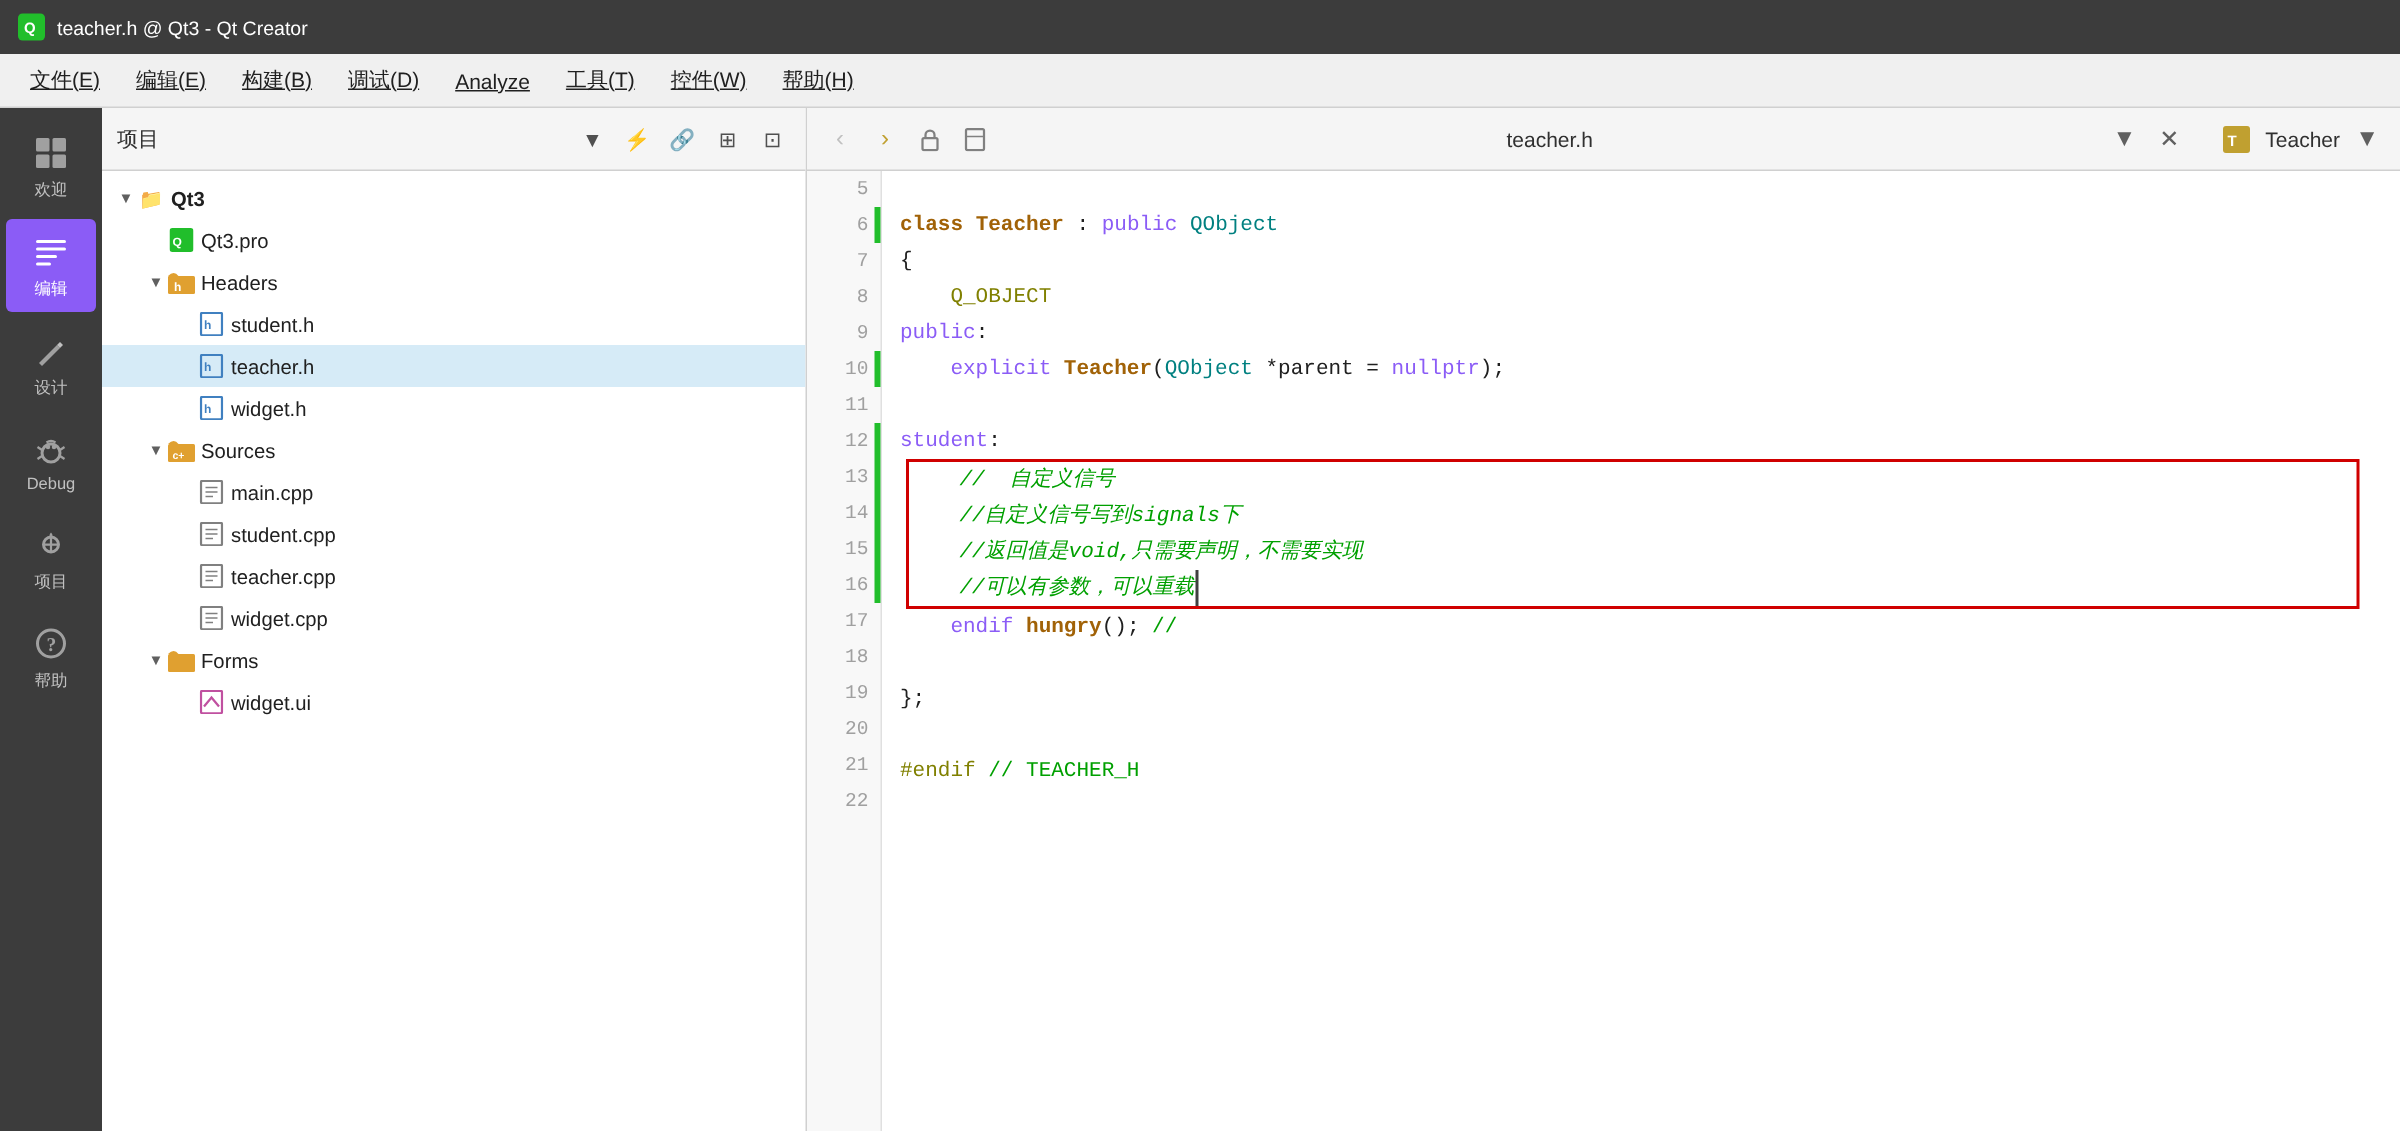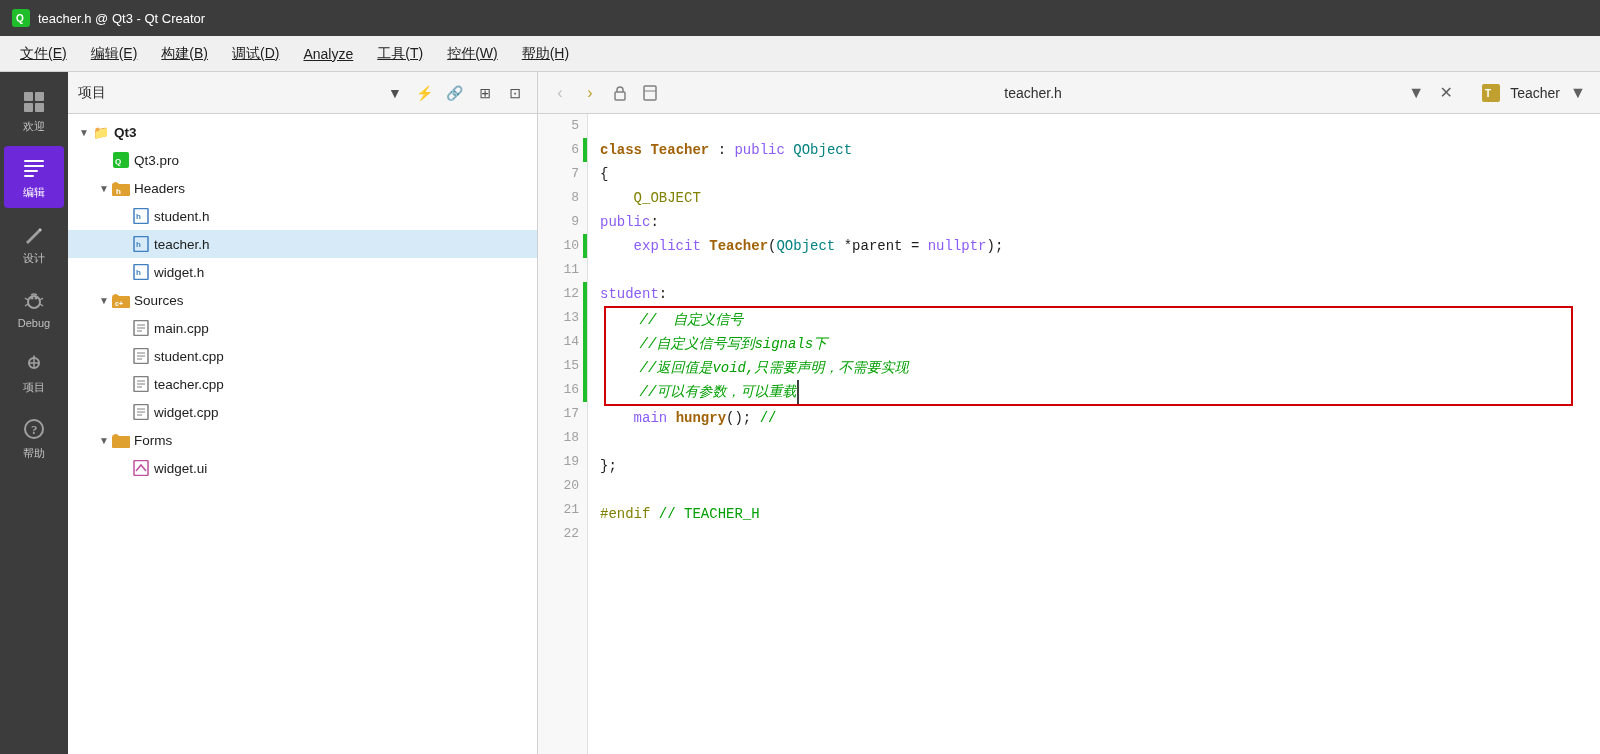--- a/index.html
+++ b/index.html
@@ -258,21 +258,21 @@
       <div class="sidebar-icon-shape">
         <svg width="24" height="24" viewBox="0 0 24 24" fill="none">
           <rect x="2" y="2" width="9" height="9" rx="1" fill="#a0a0a0"></rect>
           <rect x="13" y="2" width="9" height="9" rx="1" fill="#a0a0a0"></rect>
           <rect x="2" y="13" width="9" height="9" rx="1" fill="#a0a0a0"></rect>
           <rect x="13" y="13" width="9" height="9" rx="1" fill="#a0a0a0"></rect>
         </svg>
       </div>
       <span class="sidebar-icon-label">欢迎</span>
     </div>
-    <div class="sidebar-icon-item active" style="background:#6d28d9;">
+    <div class="sidebar-icon-item active" style="background:#8b5cf6;">
       <div class="sidebar-icon-shape">
         <svg width="24" height="24" viewBox="0 0 24 24" fill="none">
           <rect x="2" y="4" width="20" height="2" rx="1" fill="white"></rect>
           <rect x="2" y="9" width="20" height="2" rx="1" fill="white"></rect>
           <rect x="2" y="14" width="14" height="2" rx="1" fill="white"></rect>
           <rect x="2" y="19" width="10" height="2" rx="1" fill="white"></rect>
         </svg>
       </div>
       <span class="sidebar-icon-label" style="color:white;">编辑</span>
     </div>
@@ -580,21 +580,21 @@
           <div class="code-line">
             <span>&nbsp;&nbsp;&nbsp;&nbsp;</span><span class="comment">//返回值是void,只需要声明，不需要实现</span>
           </div>
 
           <div class="code-line">
             <span>&nbsp;&nbsp;&nbsp;&nbsp;</span><span class="comment">//可以有参数，可以重载</span><span style="border-left: 2px solid #404040; margin-left: 1px;">&nbsp;</span>
           </div>
         </div>
 
         <div class="code-line">
-          <span>&nbsp;&nbsp;&nbsp;&nbsp;</span><span class="kw-blue">main</span>&nbsp;<span class="kw-purple" style="font-weight:bold;">hungry</span><span class="kw-dark">();</span>&nbsp;<span class="comment">//</span>
+          <span>&nbsp;&nbsp;&nbsp;&nbsp;</span><span class="kw-blue">endif</span>&nbsp;<span class="kw-purple" style="font-weight:bold;">hungry</span><span class="kw-dark">();</span>&nbsp;<span class="comment">//</span>
         </div>
 
         <div class="code-line">&nbsp;</div>
 
         <div class="code-line">
           <span class="kw-dark">};</span>
         </div>
 
         <div class="code-line">&nbsp;</div>
 

